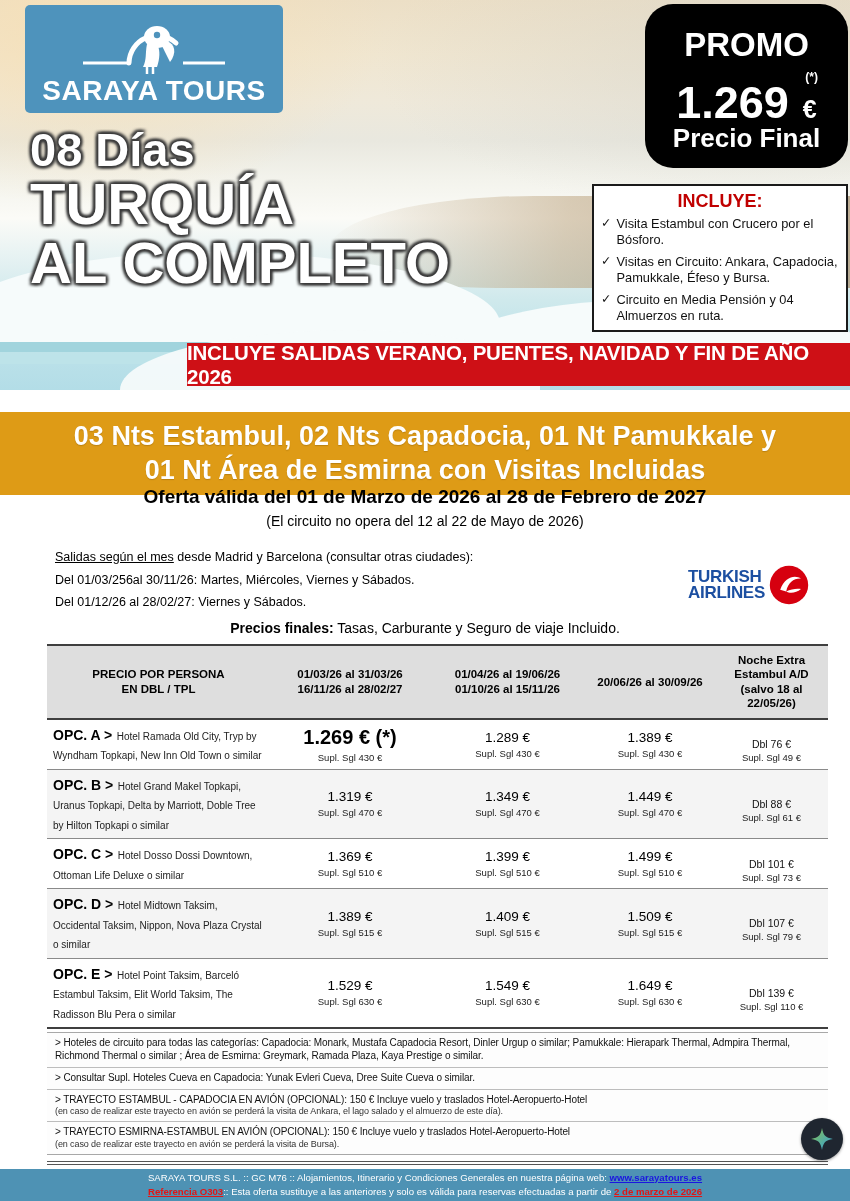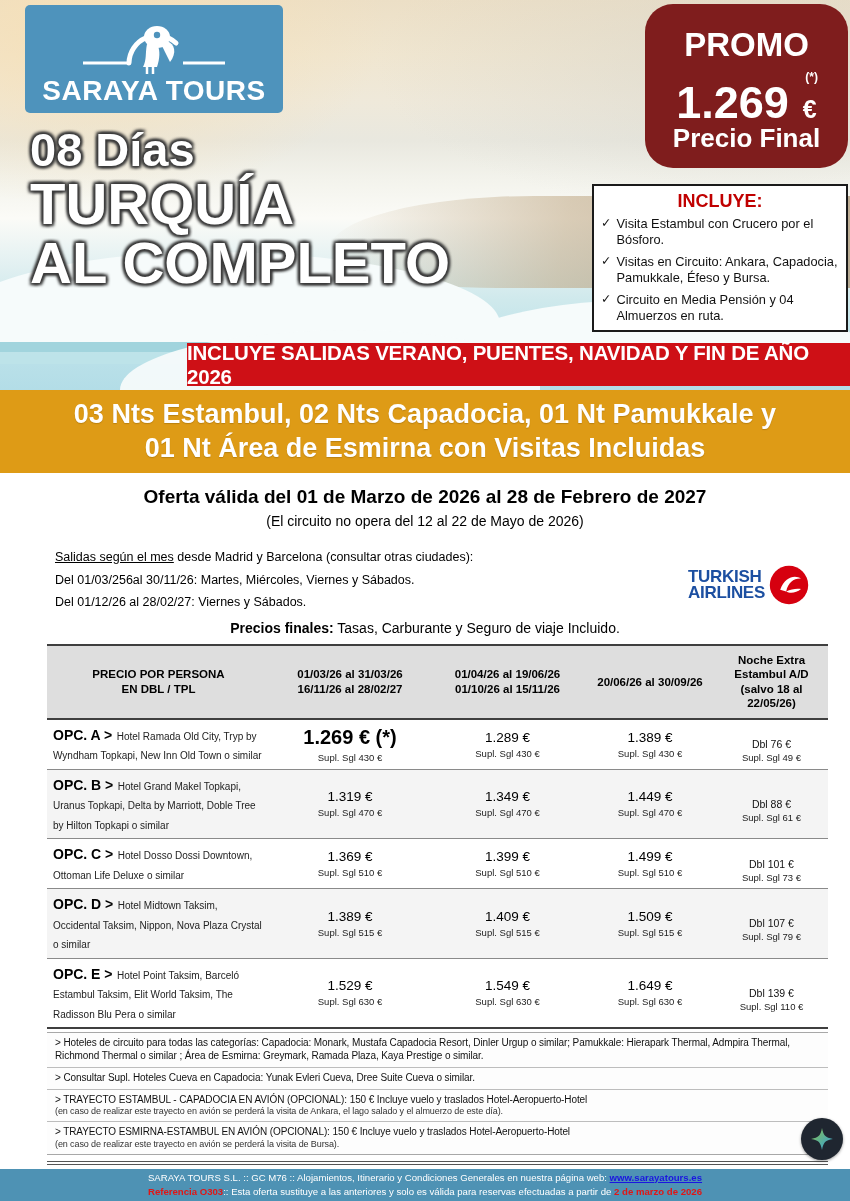--- a/index.html
+++ b/index.html
@@ -42,21 +42,21 @@
   .logo-text { color:#fff; font-weight:bold; font-size:28px; letter-spacing:.5px; line-height:1; }
 
   .hero-title { position:absolute; left:30px; top:126px; color:#fff; font-weight:bold; line-height:1.02;
     text-shadow:0 0 4px #3c3c3c, 2px 2px 3px #3a3a3a, -2px 2px 3px #3a3a3a, 2px -2px 3px #3a3a3a, -2px -2px 3px #3a3a3a; }
   .hero-days  { font-size:47px; }
   .hero-line1 { font-size:58px; }
   .hero-line2 { font-size:58px; }
 
   .promo {
     position:absolute; left:645px; top:4px; width:203px; height:164px;
-    background:#7f1d1d; border-radius:28px; color:#fff; text-align:center;
+    background:#000000; border-radius:28px; color:#fff; text-align:center;
     display:flex; flex-direction:column; justify-content:flex-start; padding-top:24px;
   }
   .promo-label { font-size:33px; font-weight:bold; line-height:1; }
   .promo-ast   { font-size:12px; font-weight:bold; text-align:right; padding-right:30px; margin-top:10px; line-height:1; }
   .promo-price { display:flex; align-items:baseline; justify-content:center; gap:14px; line-height:.9; margin-top:0; }
   .promo-price .num { font-size:45px; font-weight:bold; }
   .promo-price .cur { font-size:25px; font-weight:bold; }
   .promo-final { font-size:26px; font-weight:bold; line-height:1.15; }
 
   .incluye {
@@ -68,21 +68,21 @@
   .inc-check { flex:0 0 auto; font-size:12.5px; }
 
   .banner-red {
     position:absolute; left:187px; top:343px; width:663px; height:43px;
     background:#CE1016; color:#fff; font-weight:bold; font-size:20.5px;
     display:flex; align-items:center; justify-content:center; letter-spacing:-.2px;
   }
 
   
   .banner-orange {
-    position:absolute; left:0; top:390px; width:850px; height:83px;
+    position:absolute; left:0; top:412px; width:850px; height:83px;
     background:#DE9B16; color:#fff; font-weight:bold; font-size:27px;
     display:flex; flex-direction:column; align-items:center; justify-content:center;
     line-height:1.25; text-shadow:0 1px 1px rgba(120,80,0,.35);
   }
 
   
   .validity { position:absolute; left:0; top:486px; width:850px; text-align:center; font-size:19px; font-weight:bold; color:#000; }
   .validity-note { position:absolute; left:0; top:513px; width:850px; text-align:center; font-size:14px; color:#000; }
   .salidas { position:absolute; left:55px; top:546px; font-size:12.5px; color:#000; line-height:1.8; }
   .salidas .und { text-decoration:underline; }
@@ -130,21 +130,21 @@
   .para b { font-weight:bold; }
 
   
   .footer {
     position:absolute; left:0; bottom:0; width:850px; height:32px;
     background:#4E92B4; color:#fff; font-size:9.6px; text-align:center;
     display:flex; flex-direction:column; justify-content:center; line-height:1.45;
   }
   .footer b { font-weight:normal; }
   .f-link { color:#1b16e0; font-weight:bold; text-decoration:underline; cursor:pointer; }
-  .f-red  { color:#e01616; font-weight:bold; }
+  .f-red  { color:#e01616; font-weight:bold;text-decoration:underline; }
 
   .app-badge {
     position:absolute; left:801px; top:1118px; width:42px; height:42px; border-radius:50%;
     background:#1f2630; display:flex; align-items:center; justify-content:center;
     box-shadow:0 1px 3px rgba(0,0,0,.4);
   }
 </style>
 </head>
 <body>
 

